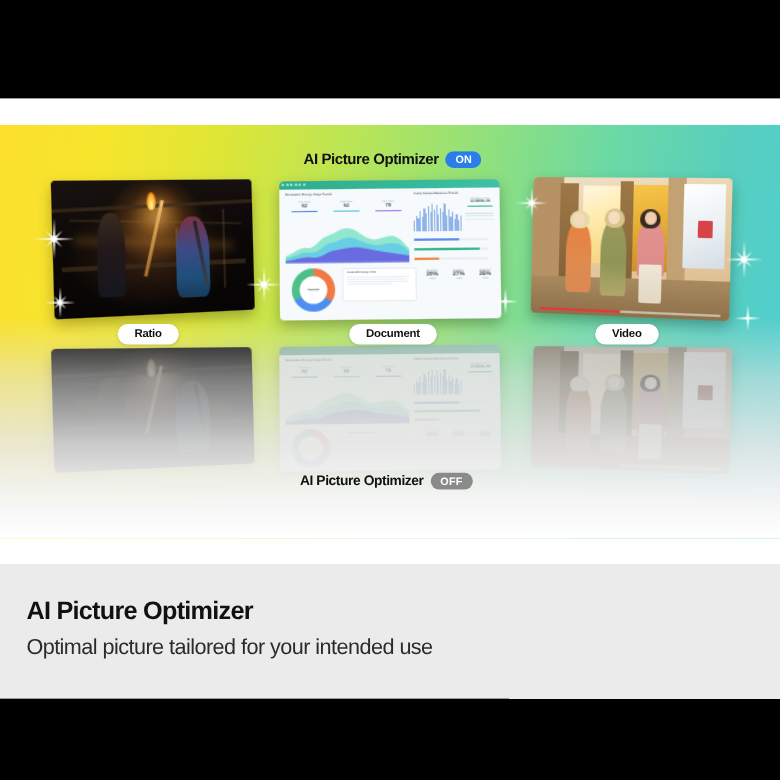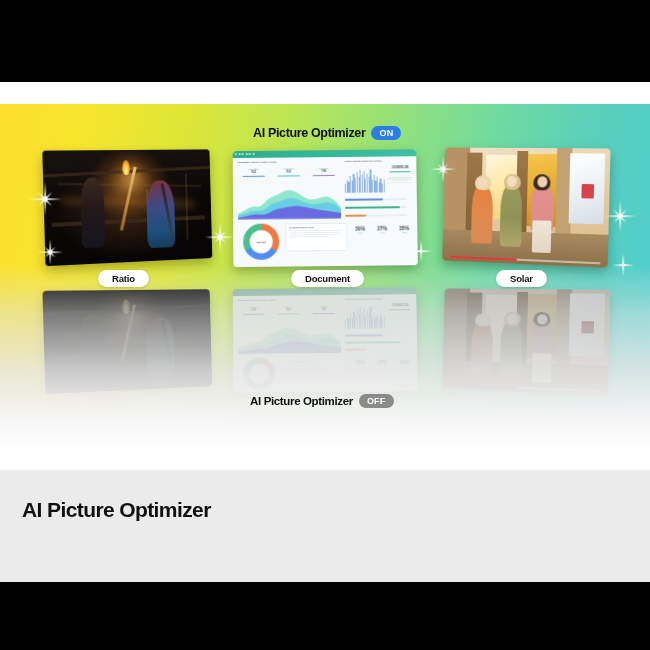--- a/index.html
+++ b/index.html
@@ -573,26 +573,27 @@
           <b style="height:22px;"></b>
       </div>
 
       <div class="optimizer" style="left:253px; top:22px;">
         <span class="txt">AI Picture Optimizer</span>
         <span class="badge" style="background:#2b7de9;">ON</span>
       </div>
 
       <div class="pill" style="left:98px; top:166px;">Ratio</div>
       <div class="pill" style="left:291px; top:166px;text-align:right;">Document</div>
-      <div class="pill" style="left:496px; top:166px;">Solar</div>
+      <div class="pill" style="left:496px; top:166px;">Video</div>
 
       <div class="optimizer" style="left:250px; top:290px;">
         <span class="txt" style="font-size:11.5px;">AI Picture Optimizer</span>
         <span class="badge" style="background:#8a8a8a;">OFF</span>
       </div>
     </div>
 
     <div class="caption">
       <div class="cap-title">AI Picture Optimizer</div>
+      <div class="cap-sub">Optimal picture tailored for your intended use</div>
     </div>
 
   </div>
 </div>
 
 </body></html>

